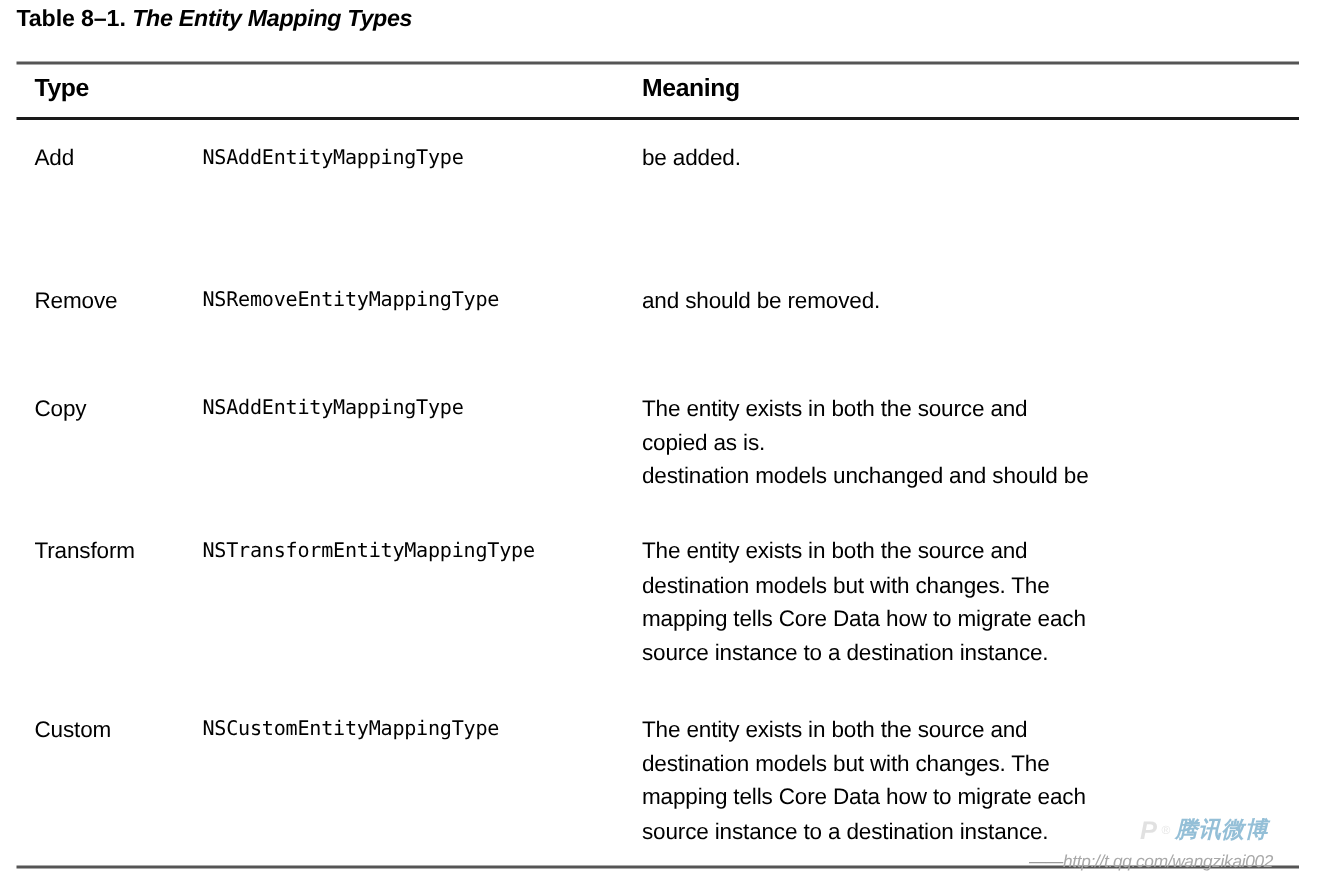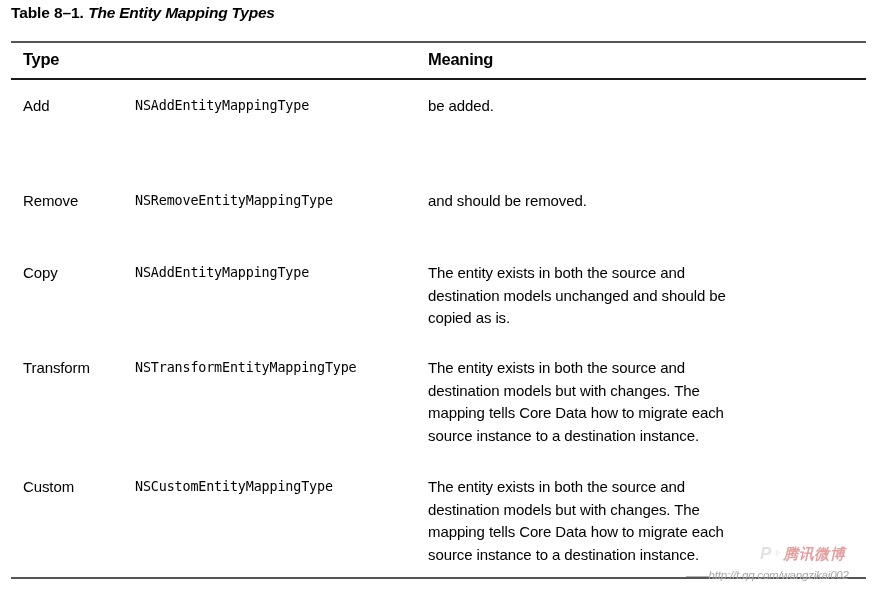--- a/index.html
+++ b/index.html
@@ -145,21 +145,21 @@
   .wm-sup {
     font-size: 8px;
     color: #c4c4c4;
     vertical-align: super;
     line-height: 8px;
   }
   .wm-cn {
     font-size: 15px;
     font-weight: bold;
     font-style: italic;
-    color: #b91c1c;
+    color: #0369a1;
     letter-spacing: 0.5px;
     line-height: 18px;
   }
   .wm-url {
     position: absolute;
     left: 0px;
     top: 24px;
     font-size: 11.5px;
     color: #a8a8a8;
     letter-spacing: -0.2px;
@@ -202,22 +202,22 @@
         <div class="cell cell-constant">NSRemoveEntityMappingType</div>
         <div class="cell cell-meaning">
           <p>and should be removed.</p>
         </div>
       </div>
       <div class="row" style="top: 262px;">
         <div class="cell cell-type">Copy</div>
         <div class="cell cell-constant">NSAddEntityMappingType</div>
         <div class="cell cell-meaning">
           <p>The entity exists in both the source and</p>
+          <p>copied as is.</p>
           <p>destination models unchanged and should be</p>
-          <p>copied as is.</p>
         </div>
       </div>
       <div class="row" style="top: 357px;">
         <div class="cell cell-type">Transform</div>
         <div class="cell cell-constant">NSTransformEntityMappingType</div>
         <div class="cell cell-meaning">
           <p>The entity exists in both the source and</p>
           <p>destination models but with changes. The</p>
           <p>mapping tells Core Data how to migrate each</p>
           <p>source instance to a destination instance.</p>

